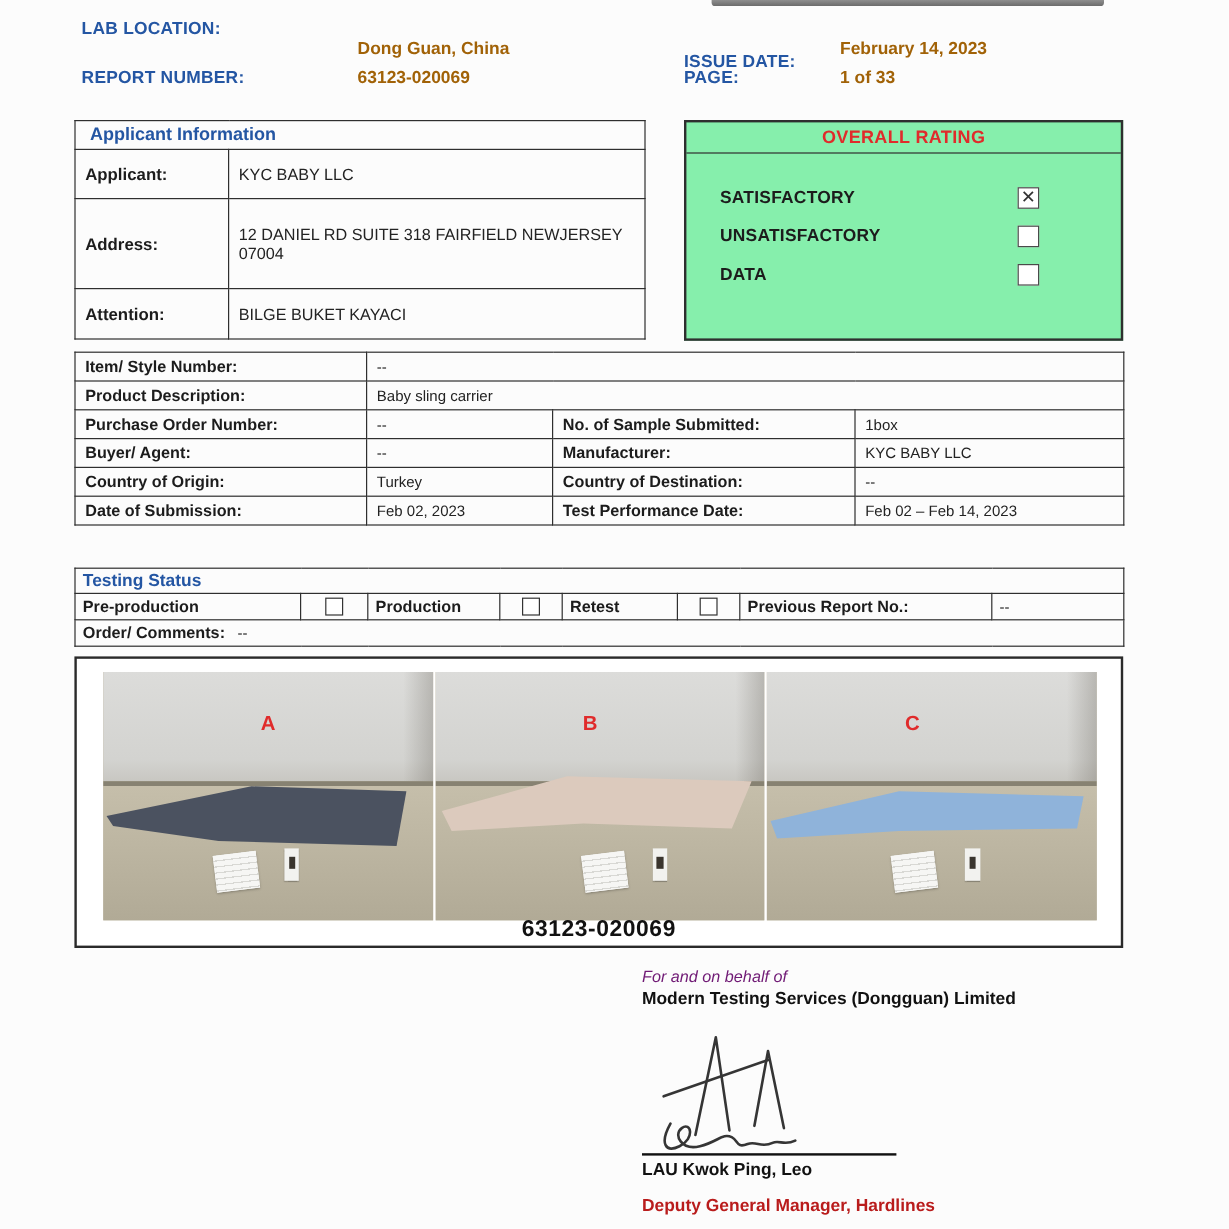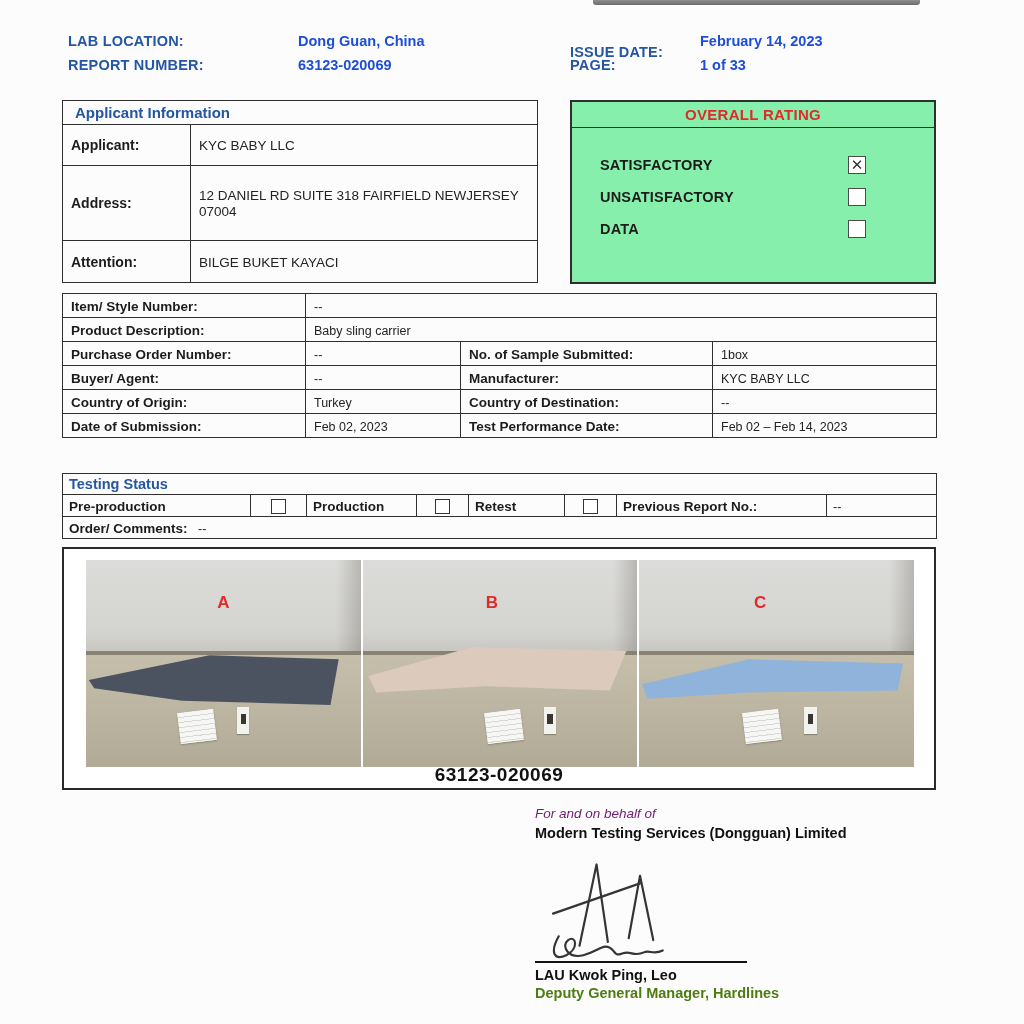--- a/index.html
+++ b/index.html
@@ -6,21 +6,21 @@
   html,body { width:1024px; height:1024px; }
   body { font-family:"Liberation Sans", sans-serif; background:#ffffff; color:#1d1d1d; }
   .page { position:relative; width:1024px; height:1024px; background:#fcfcfc; overflow:hidden; }
 
   
   .topbar { position:absolute; left:593px; top:0; width:327px; height:5px;
             background:linear-gradient(180deg,#6a6a6a,#3c3c3c); border-radius:0 0 3px 3px; opacity:.75; }
 
   
   .hdr-label { position:absolute; font-weight:bold; font-size:14.5px; color:#2456a3; letter-spacing:.2px; }
-  .hdr-value { position:absolute; font-weight:bold; font-size:14.5px; color:#1d4ed8; }
+  .hdr-value { position:absolute; font-weight:bold; font-size:14.5px; color:#a16207; }
 
   
   table { border-collapse:collapse; table-layout:fixed; }
   .doc-table { position:absolute; }
   .doc-table td { border:1.6px solid #2f2f2f; padding:2px 8px; vertical-align:middle; }
   .sec-title { color:#2456a3; font-weight:bold; font-size:15px; }
   .lbl { font-weight:bold; font-size:13.5px; color:#1c1c1c; }
   .val { font-weight:normal; font-size:12.5px; color:#232323; }
 
   
@@ -81,30 +81,30 @@
   .photo-caption { position:absolute; left:0; bottom:2px; width:100%; text-align:center;
                    font-weight:bold; font-size:19px; color:#111; letter-spacing:.5px; }
 
   
   .sig-block { position:absolute; left:535px; top:806px; width:400px; }
   .sig-for { font-style:italic; font-size:13.5px; color:#701a75; }
   .sig-company { font-weight:bold; font-size:14.5px; color:#111; margin-top:4px; }
   .sig-svg { display:block; margin:14px 0 0 8px; }
   .sig-line { width:212px; border-top:2.2px solid #111; margin-top:2px; }
   .sig-name { font-weight:bold; font-size:14.5px; color:#111; margin-top:4px; }
-  .sig-title { font-weight:bold; font-size:14.5px; color:#4d7c0f; margin-top:2px; }
+  .sig-title { font-weight:bold; font-size:14.5px; color:#b91c1c; margin-top:14px; }
 </style>
 </head>
 <body>
 
 <div class="page">
 
   <div class="topbar"></div>
 
-  <div class="hdr-label" style="left:68px;top:33px;">LAB LOCATION:</div>
+  <div class="hdr-label" style="left:68px;top:16px;">LAB LOCATION:</div>
   <div class="hdr-value" style="left:298px;top:33px;">Dong Guan, China</div>
   <div class="hdr-label" style="left:68px;top:57px;">REPORT NUMBER:</div>
   <div class="hdr-value" style="left:298px;top:57px;">63123-020069</div>
   <div class="hdr-label" style="left:570px;top:33px;margin-top:11px;">ISSUE DATE:</div>
   <div class="hdr-value" style="left:700px;top:33px;">February 14, 2023</div>
   <div class="hdr-label" style="left:570px;top:57px;">PAGE:</div>
   <div class="hdr-value" style="left:700px;top:57px;">1 of 33</div>
 
   <table class="doc-table applicant">
     <colgroup>

